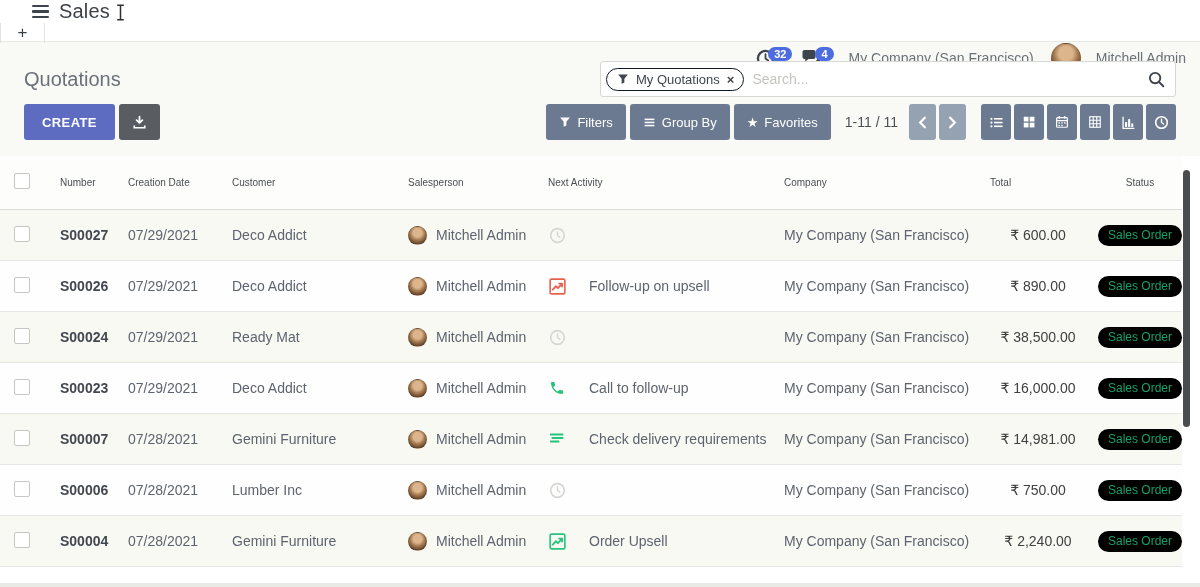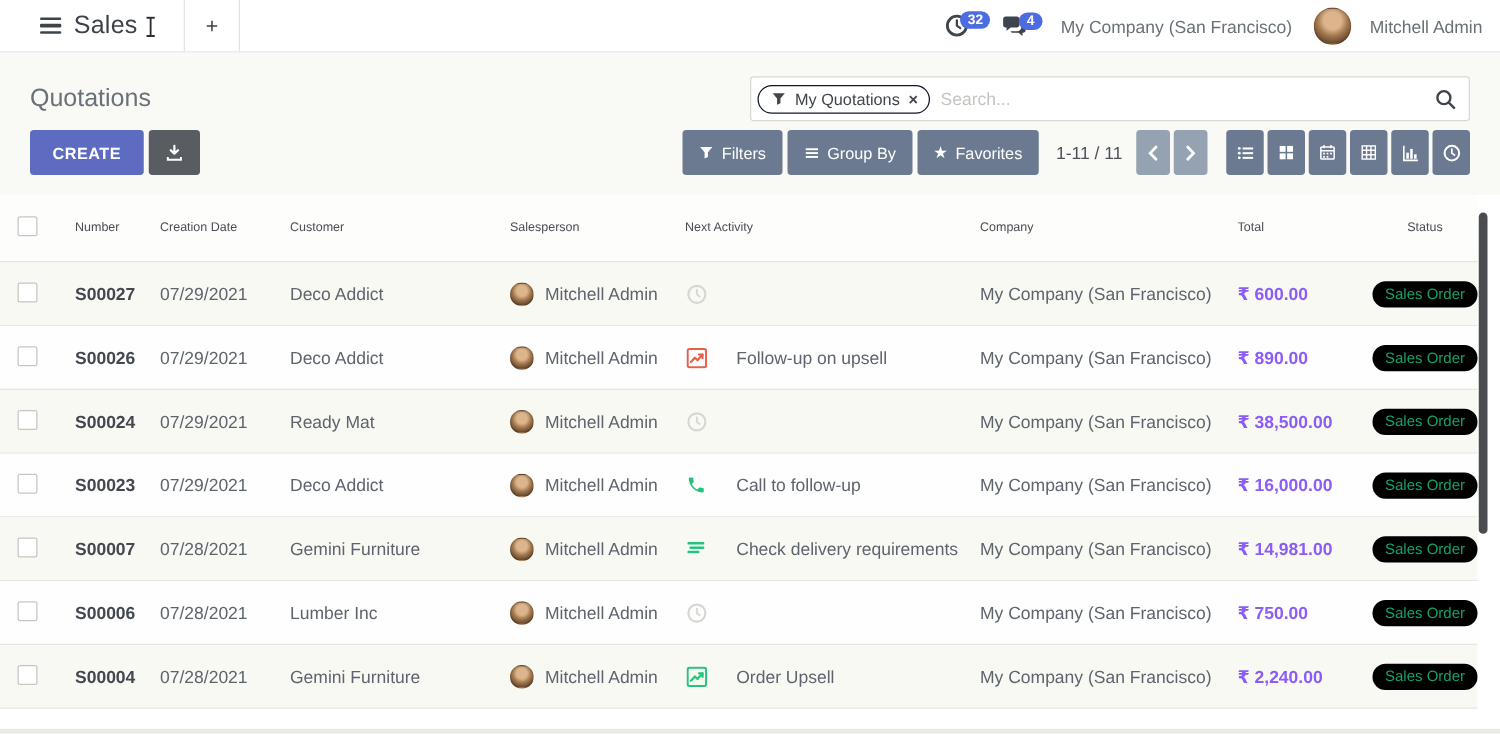--- a/index.html
+++ b/index.html
@@ -8,21 +8,21 @@
     font-family: "Liberation Sans", "DejaVu Sans", sans-serif;
     background: #f9f9f6;
     color: #5d646e;
     position: relative;
     font-size: 14px;
   }
 
   
   .topbar {
     height: 42px; background: #fff; border-bottom: 1px solid #e8e8e5;
-    display: flex; align-items: stretch;
+    display: flex; align-items: stretch; flex-direction: column;
   }
   .app-tab { display: flex; align-items: center; gap: 10px; padding: 0 22px 0 32px; }
   .hamburger { display: flex; flex-direction: column; gap: 3px; cursor: pointer; }
   .hamburger i { display: block; width: 17px; height: 2.4px; background: #3e444b; border-radius: 1px; }
   .app-name { font-size: 20px; color: #3c4248; font-weight: 500; letter-spacing: .2px; }
   .text-cursor { margin-left: -4px; margin-top: 2px; }
   .plus-tab {
     width: 45px; display: flex; align-items: center; justify-content: center;
     border-left: 1px solid #e3e3e0; border-right: 1px solid #e3e3e0;
     font-size: 17px; color: #3c4248; cursor: pointer;
@@ -96,21 +96,21 @@
   .tr { height: 51px; border-bottom: 1px solid #e6e6e3; cursor: pointer; }
   .tbody .tr:nth-child(odd) { background: #f9f9f4; }
   .tbody .tr:nth-child(even) { background: #fefefe; }
   .checkbox {
     width: 16px; height: 16px; border: 1px solid #c6c6c3; border-radius: 2px;
     background: #fff; display: inline-block; cursor: pointer;
   }
   .c-num { font-weight: bold; color: #434850; }
   .c-sales { display: flex; align-items: center; gap: 9px; }
   .c-act { display: flex; align-items: center; gap: 23px; }
-  .c-total { text-align: left; padding-right: 6px; font-weight: bold; color: #8b5cf6; }
+  .c-total { text-align: center; padding-right: 6px; font-weight: normal; color: #404040; }
   .c-status { text-align: center; }
   .badge-status {
     display: inline-block; background: #000000; color: #17a068;
     font-size: 12px; padding: 3px 10px 4px; border-radius: 11px; white-space: nowrap;
   }
 
   
   .act-icon { display: inline-flex; width: 18px; justify-content: center; }
   .act-icon svg { display: none; }
   .act-icon.clock-icon svg.i-clock { display: block; color: #d6d6d3; }

